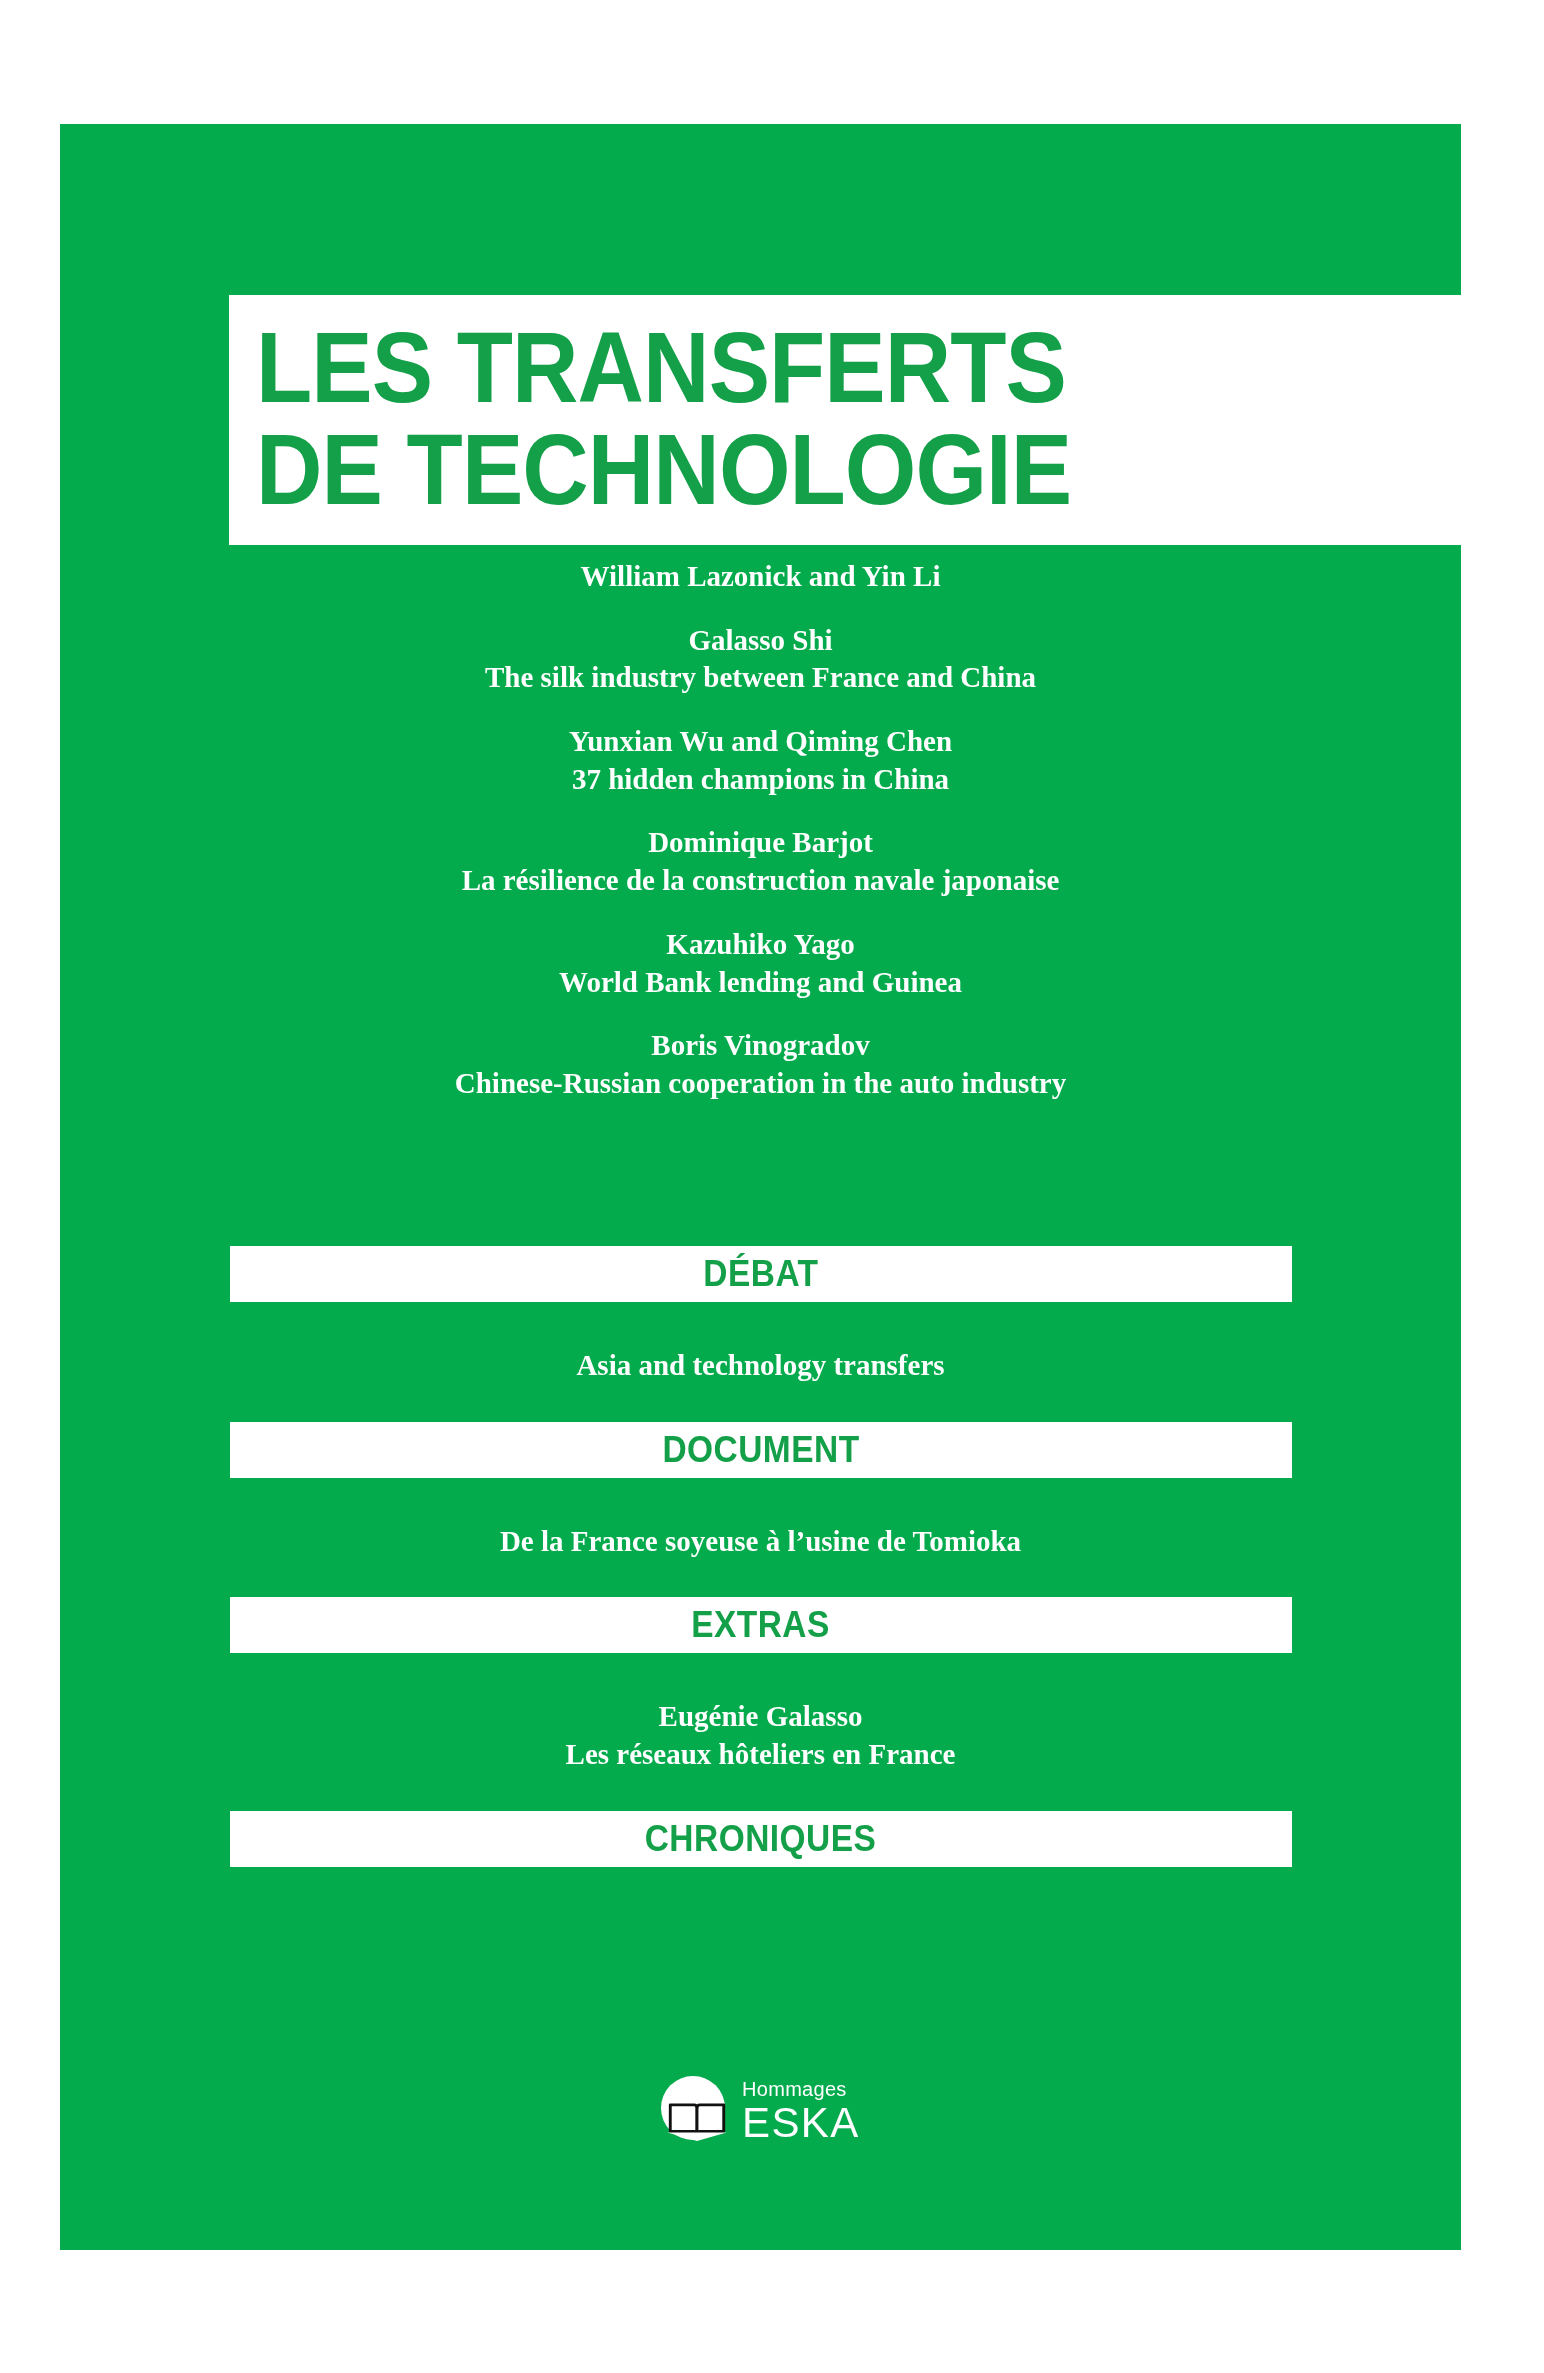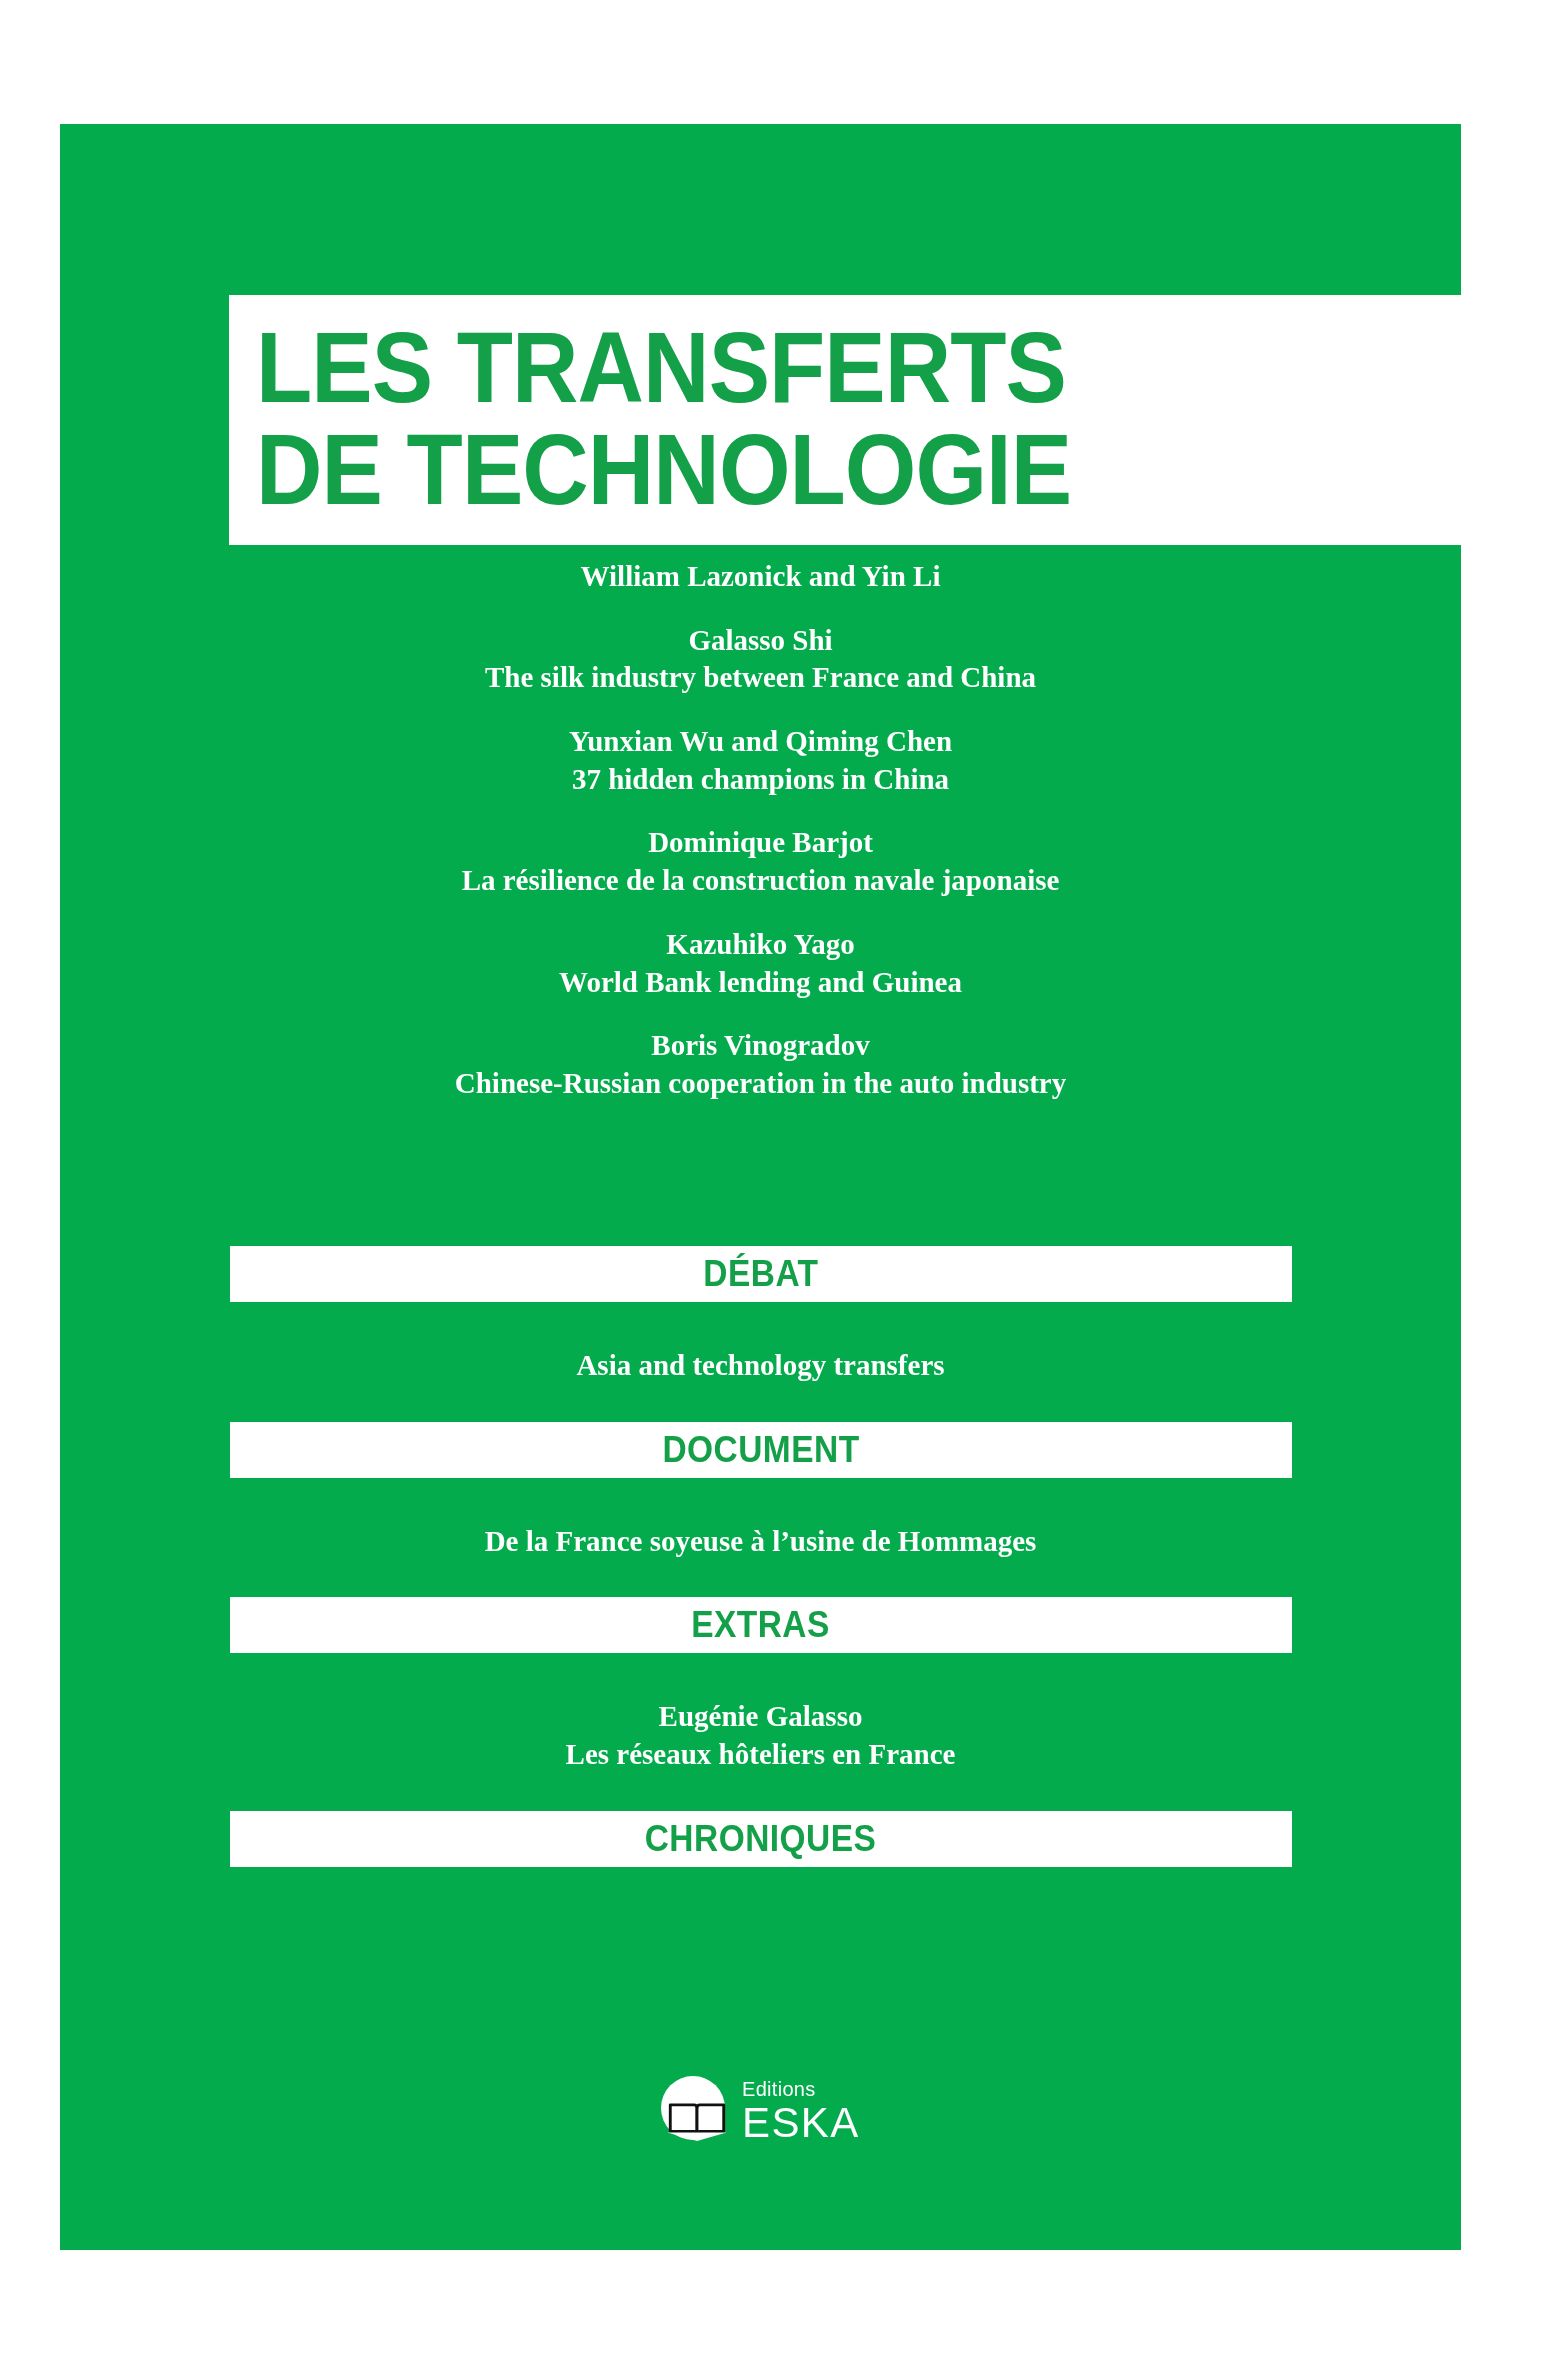--- a/index.html
+++ b/index.html
@@ -229,21 +229,21 @@
         <div class="section-body">
           <div class="section-line">Asia and technology transfers</div>
         </div>
       </div>
 
       <div class="section">
         <div class="banner">
           <span class="banner-label">DOCUMENT</span>
         </div>
         <div class="section-body">
-          <div class="section-line">De la France soyeuse à l’usine de Hommages</div>
+          <div class="section-line">De la France soyeuse à l’usine de Tomioka</div>
         </div>
       </div>
 
       <div class="section">
         <div class="banner">
           <span class="banner-label">EXTRAS</span>
         </div>
         <div class="section-body">
           <div class="section-line">Eugénie Galasso</div>
           <div class="section-line">Les réseaux hôteliers en France</div>
@@ -262,20 +262,20 @@
       <div class="logo-mark">
         <div class="logo-circle"></div>
         <svg class="logo-book" viewBox="0 0 62 44" xmlns="http://www.w3.org/2000/svg">
           <path d="M3 4 L28 4 Q31 4 31 8 L31 36 Q31 32 28 32 L3 32 Z" fill="#ffffff" stroke="#111111" stroke-width="3" stroke-linejoin="round"></path>
           <path d="M59 4 L34 4 Q31 4 31 8 L31 36 Q31 32 34 32 L59 32 Z" fill="#ffffff" stroke="#111111" stroke-width="3" stroke-linejoin="round"></path>
           <path d="M0 33 L31 33 L31 42 Z" fill="#ffffff"></path>
           <path d="M62 33 L31 33 L31 42 Z" fill="#ffffff"></path>
         </svg>
       </div>
       <div class="logo-text">
-        <div class="logo-editions">Editions</div>
+        <div class="logo-editions">Hommages</div>
         <div class="logo-eska">ESKA</div>
       </div>
     </div>
 
   </div>
 </div>
 
 
 </body></html>

